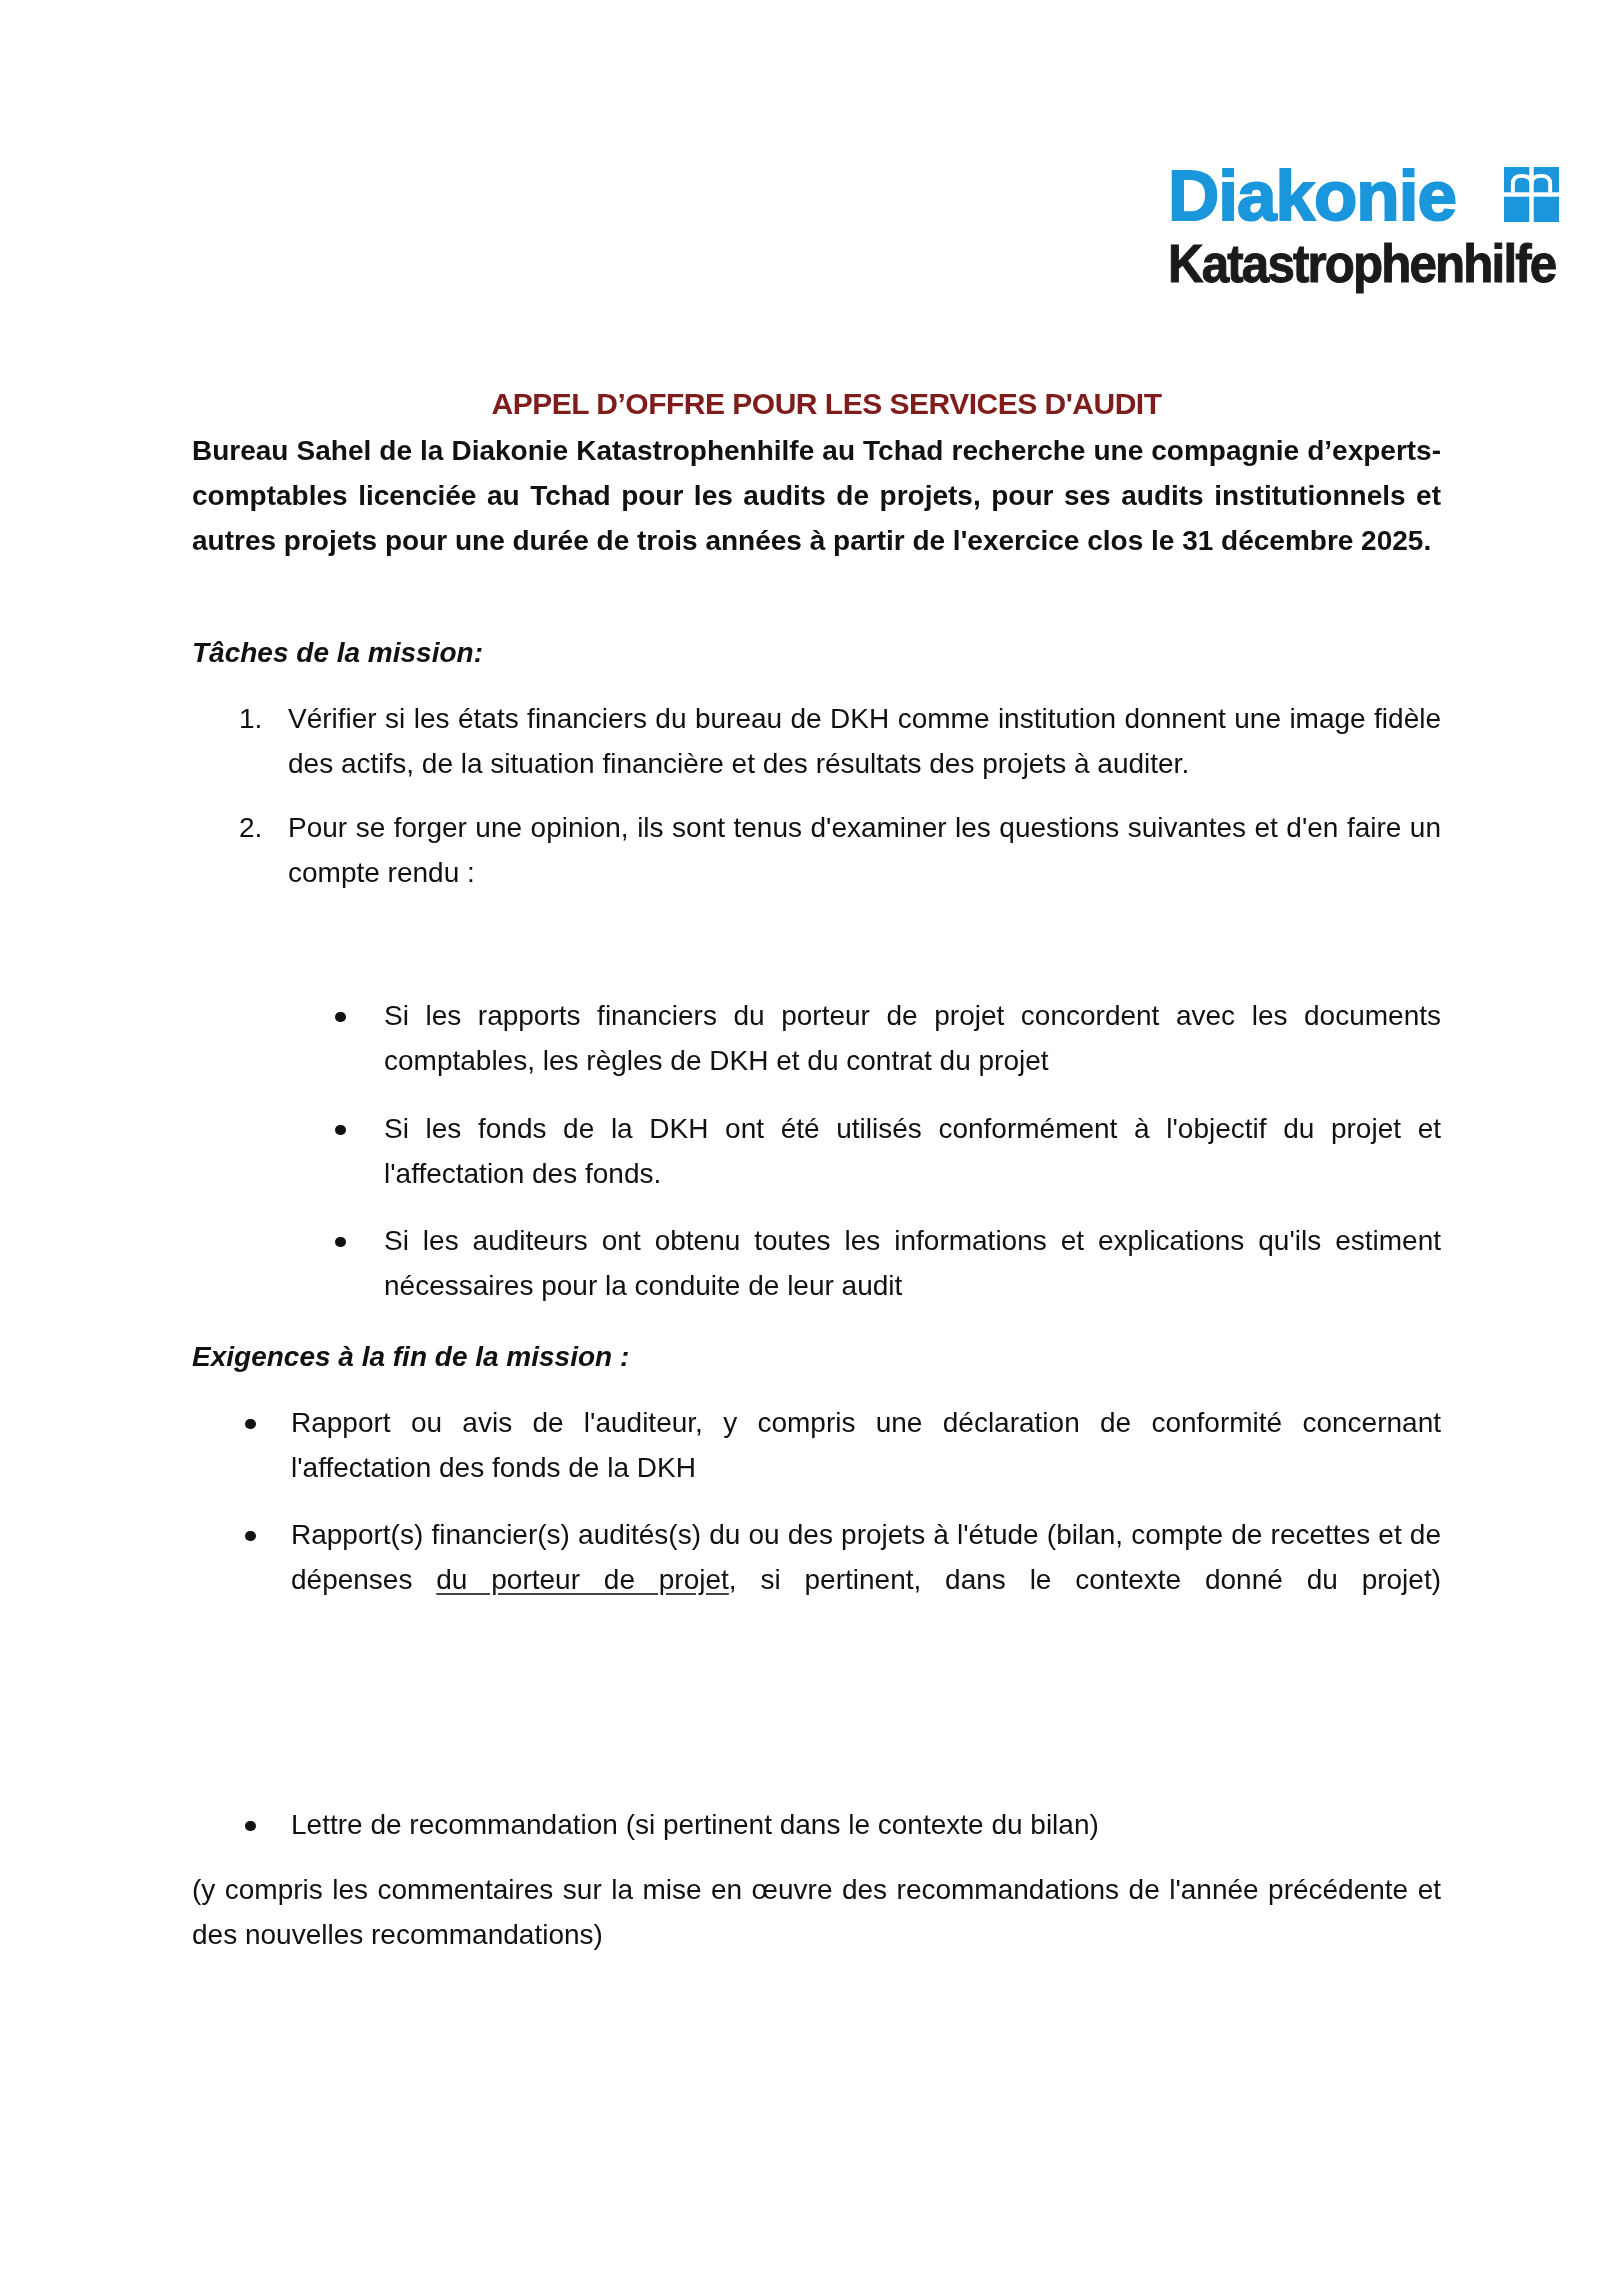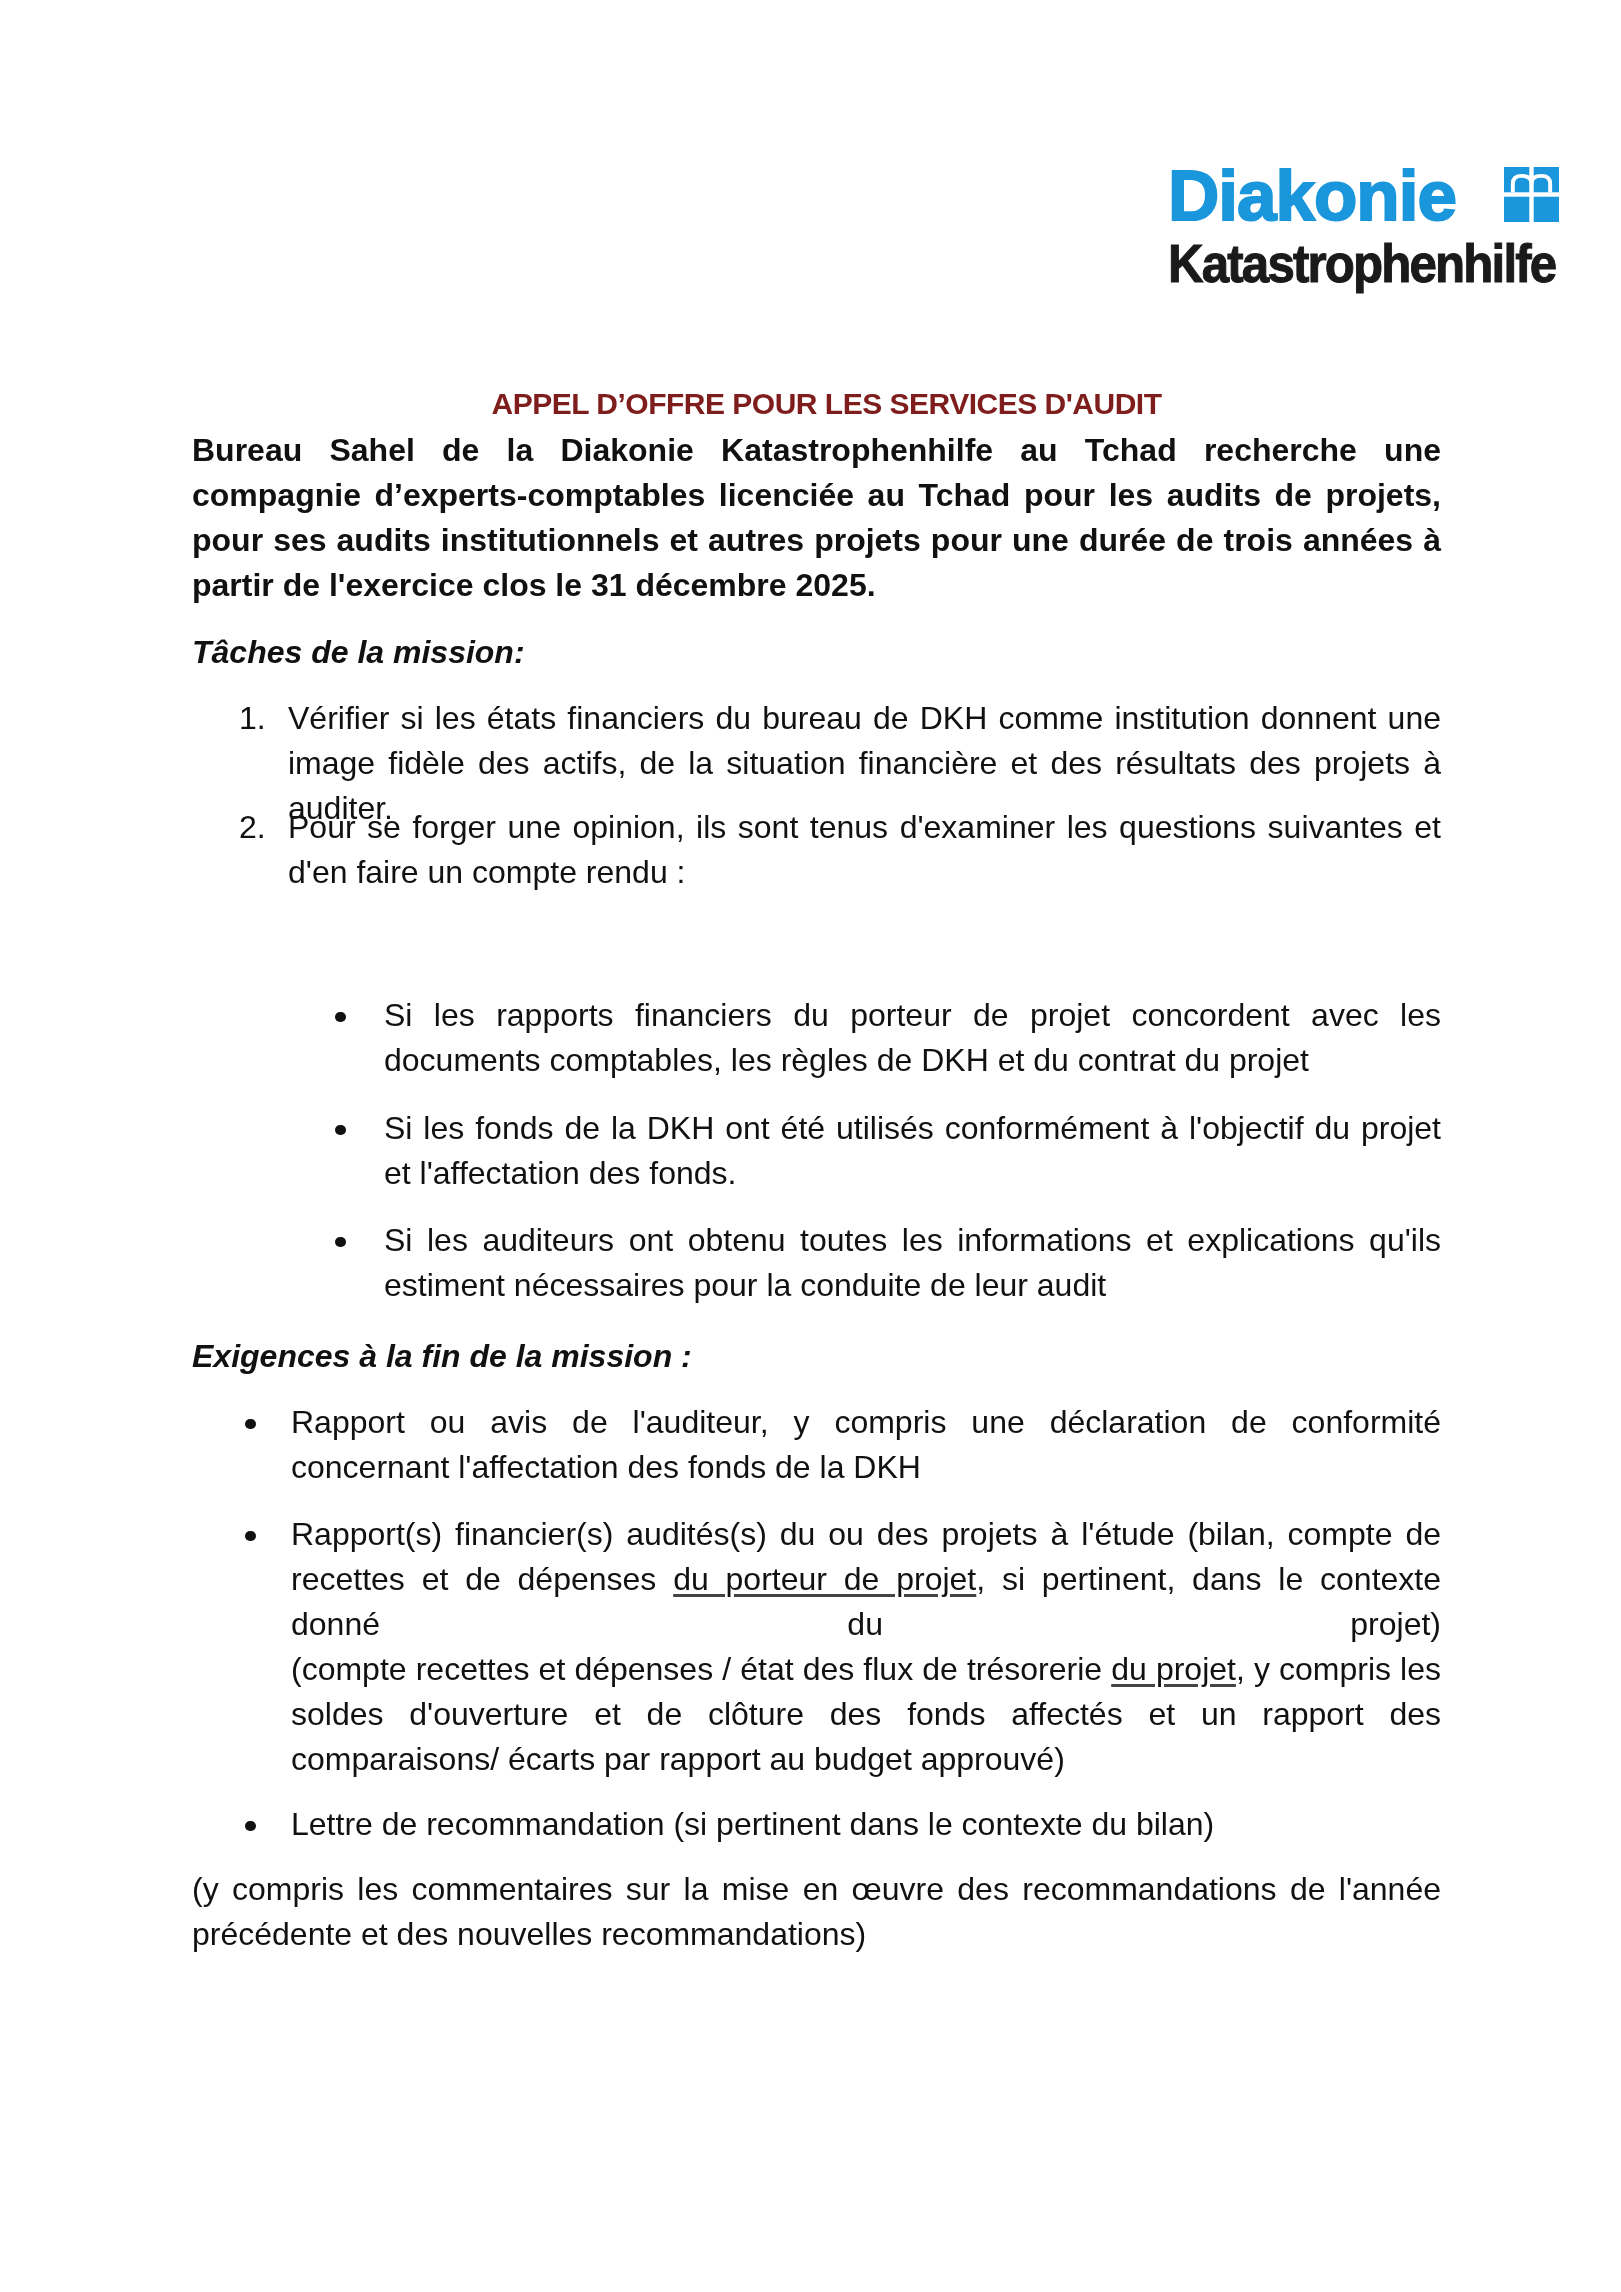--- a/index.html
+++ b/index.html
@@ -7,21 +7,21 @@
     .page { position: absolute; left: 0; top: 0; width: 1621px; height: 2293px; }
 
     .logo { position: absolute; left: 1168px; top: 163px; width: 421px; height: 132px; }
     .logo-top { position: absolute; left: 0; top: 0; height: 65px; display: flex; align-items: center; }
     .logo-word { font-family: "Liberation Sans", sans-serif; font-weight: 900; color: #1a96dc; font-size: 71px; letter-spacing: -1px; line-height: 65px; -webkit-text-stroke: 2px #1a96dc; }
     .logo-mark { position: absolute; left: 336px; top: 3.9px; width: 55px; height: 55px; }
     .logo-bottom { position: absolute; left: 0; top: 71px; font-family: "Liberation Sans", sans-serif; font-weight: 700; color: #1a1a1a; font-size: 53px; letter-spacing: -2px; line-height: 59px; transform: scaleX(0.93); transform-origin: left; -webkit-text-stroke: 1px #1a1a1a; }
 
     .title { position: absolute; left: 16px; width: 1621px; top: 357px; text-align: center; font-family: "Liberation Sans", sans-serif; font-weight: 700; font-size: 30px; letter-spacing: -0.5px; color: #7f1d1d; margin-top: 30px; }
 
-    .text { font-family: "Liberation Sans", sans-serif; font-size: 32px; line-height: 45px; color: #111; }
+    .text { font-family: "Liberation Sans", sans-serif; font-size: 28px; line-height: 45px; color: #111; }
     .justify { text-align: justify; text-align-last: left; }
 
     .intro { position: absolute; left: 192px; width: 1249px; top: 428px; font-weight: 700; }
     .heading { position: absolute; left: 192px; top: 630px; font-weight: 700; font-style: italic; }
     .heading2 { position: absolute; left: 192px; top: 1334px; font-weight: 700; font-style: italic; }
 
     .num-item { position: absolute; left: 239px; width: 1202px; }
     .num-item .num { position: absolute; left: 0; top: 0; width: 47px; }
     .num-item .body { margin-left: 49px; }
 
@@ -95,21 +95,20 @@
 
   <div class="text bullet-item req" style="top:1400px;">
     <span class="dot"></span>
     <div class="body justify">Rapport ou avis de l'auditeur, y compris une déclaration de conformité concernant l'affectation des fonds de la DKH</div>
   </div>
 
   <div class="text bullet-item req" style="top:1512px;">
     <span class="dot"></span>
     <div class="body">
       <div class="justify" style="text-align-last: justify;"><span>Rapport(s) financier(s) audités(s) du ou des projets à l'étude (bilan, compte de recettes et de dépenses </span><span class="u">du porteur de projet</span><span>, si pertinent, dans le contexte donné du projet)</span></div>
-      <div class="justify"><span>(compte recettes et dépenses / état des flux de trésorerie </span><span class="u">du projet</span><span>, y compris les soldes d'ouverture et de clôture des fonds affectés et un rapport des comparaisons/ écarts par rapport au budget approuvé)</span></div>
     </div>
   </div>
 
   <div class="text bullet-item req" style="top:1802px;">
     <span class="dot"></span>
     <div class="body">Lettre de recommandation (si pertinent dans le contexte du bilan)</div>
   </div>
 
   <div class="text closing justify">(y compris les commentaires sur la mise en œuvre des recommandations de l'année précédente et des nouvelles recommandations)</div>
 

